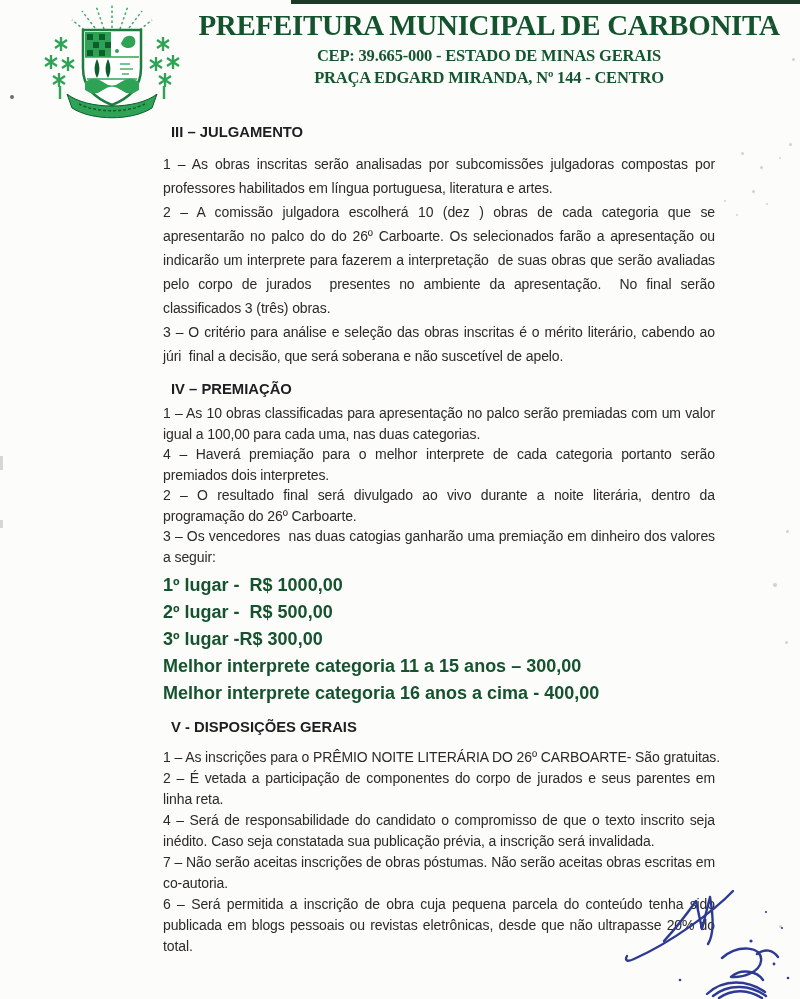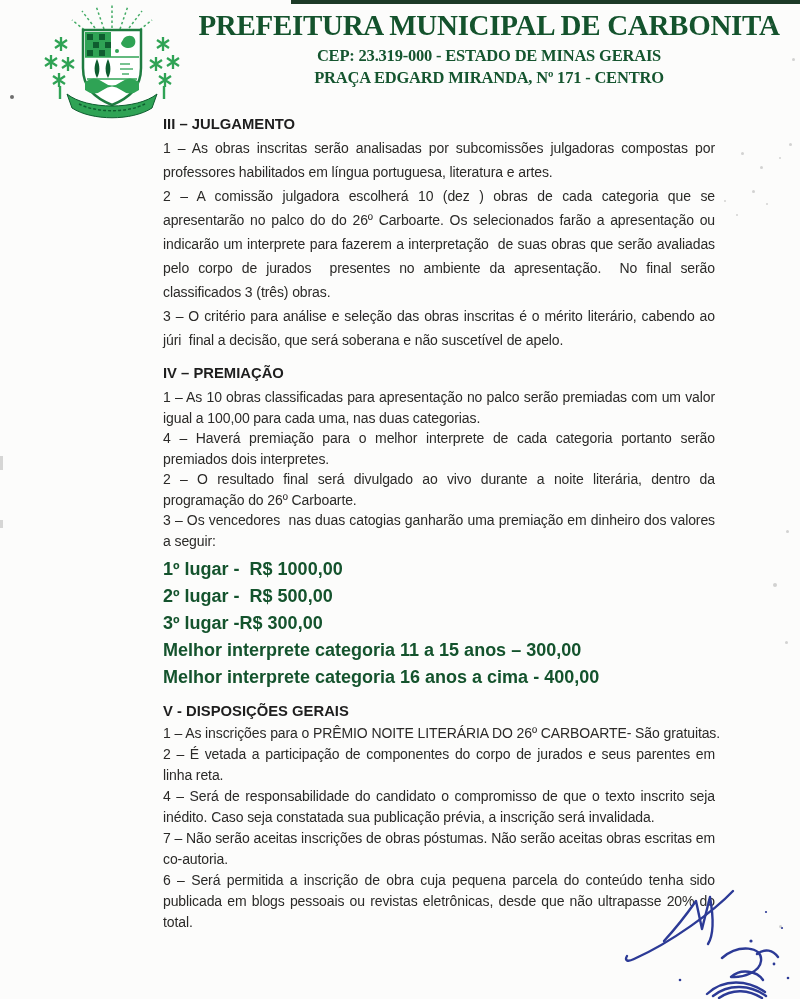--- a/index.html
+++ b/index.html
@@ -17,21 +17,21 @@
   
   .logo { position:absolute; left:36px; top:2px; width:152px; height:118px; }
   .title-block { position:absolute; left:183px; top:8px; width:612px; text-align:center;
                  font-family:"Liberation Serif", serif; color:#15552f; }
   .org-title { margin:0; font-size:29px; line-height:34px; font-weight:bold; letter-spacing:-.3px; color:#14532d; }
   .org-sub   { font-size:16.5px; line-height:21px; font-weight:bold; margin-top:3px; letter-spacing:-.2px; }
   .org-sub + .org-sub { margin-top:1px; }
 
   
   .doc-body { position:absolute; left:163px; top:112px; width:552px; color:#2b2a28; }
-  .doc-body h2 { margin:0; font-size:14.8px; font-weight:700; color:#1e1e1e; }
+  .doc-body h2 { margin:8px; font-size:14.8px; font-weight:700; color:#1e1e1e; }
   .doc-body p  { margin:0; font-size:14px; text-align:justify; white-space:pre-wrap; letter-spacing:-.1px; }
   .sec3 h2 { line-height:24px; }
   .sec3 p  { line-height:24px; }
   .sec4 { margin-top:9px; }
   .sec4 h2 { line-height:25px; margin-bottom:1px; }
   .sec4 p  { line-height:20.5px; }
   .prizes { margin-top:5px; }
   .prize  { font-weight:700; font-size:18px; line-height:27px; color:#14532d; white-space:pre; }
   .sec5 { margin-top:9px; }
   .sec5 h2 { line-height:23px; }
@@ -107,22 +107,22 @@
     </g>
 
     <g>
       <path d="M30,92 C50,108 100,108 120,92 L115,106 C95,119 55,119 35,106 Z" fill="#2fa355" stroke="#0e5d2f" stroke-width="1"></path>
       <path d="M42,102 C60,111 90,111 108,102" stroke="#0e5d2f" stroke-width="1.4" fill="none" stroke-dasharray="3 2"></path>
     </g>
   </svg>
 
   <div class="title-block">
     <h1 class="org-title">PREFEITURA MUNICIPAL DE CARBONITA</h1>
-    <div class="org-sub">CEP: 23.319-000 - ESTADO DE MINAS GERAIS</div>
-    <div class="org-sub">PRAÇA EDGARD MIRANDA, Nº 171 - CENTRO</div>
+    <div class="org-sub">CEP: 39.665-000 - ESTADO DE MINAS GERAIS</div>
+    <div class="org-sub">PRAÇA EDGARD MIRANDA, Nº 144 - CENTRO</div>
   </div>
 
   <div class="doc-body">
 
     <div class="sec3">
       <h2>III – JULGAMENTO</h2>
       <p>1 – As obras inscritas serão analisadas por subcomissões julgadoras compostas por professores habilitados em língua portuguesa, literatura e artes.</p>
       <p>2 – A comissão julgadora escolherá 10 (dez ) obras de cada categoria que se apresentarão no palco do do 26º Carboarte. Os selecionados farão a apresentação ou indicarão um interprete para fazerem a interpretação  de suas obras que serão avaliadas pelo corpo de jurados  presentes no ambiente da apresentação.  No final serão classificados 3 (três) obras.</p>
       <p>3 – O critério para análise e seleção das obras inscritas é o mérito literário, cabendo ao júri  final a decisão, que será soberana e não suscetível de apelo.</p>
     </div>

